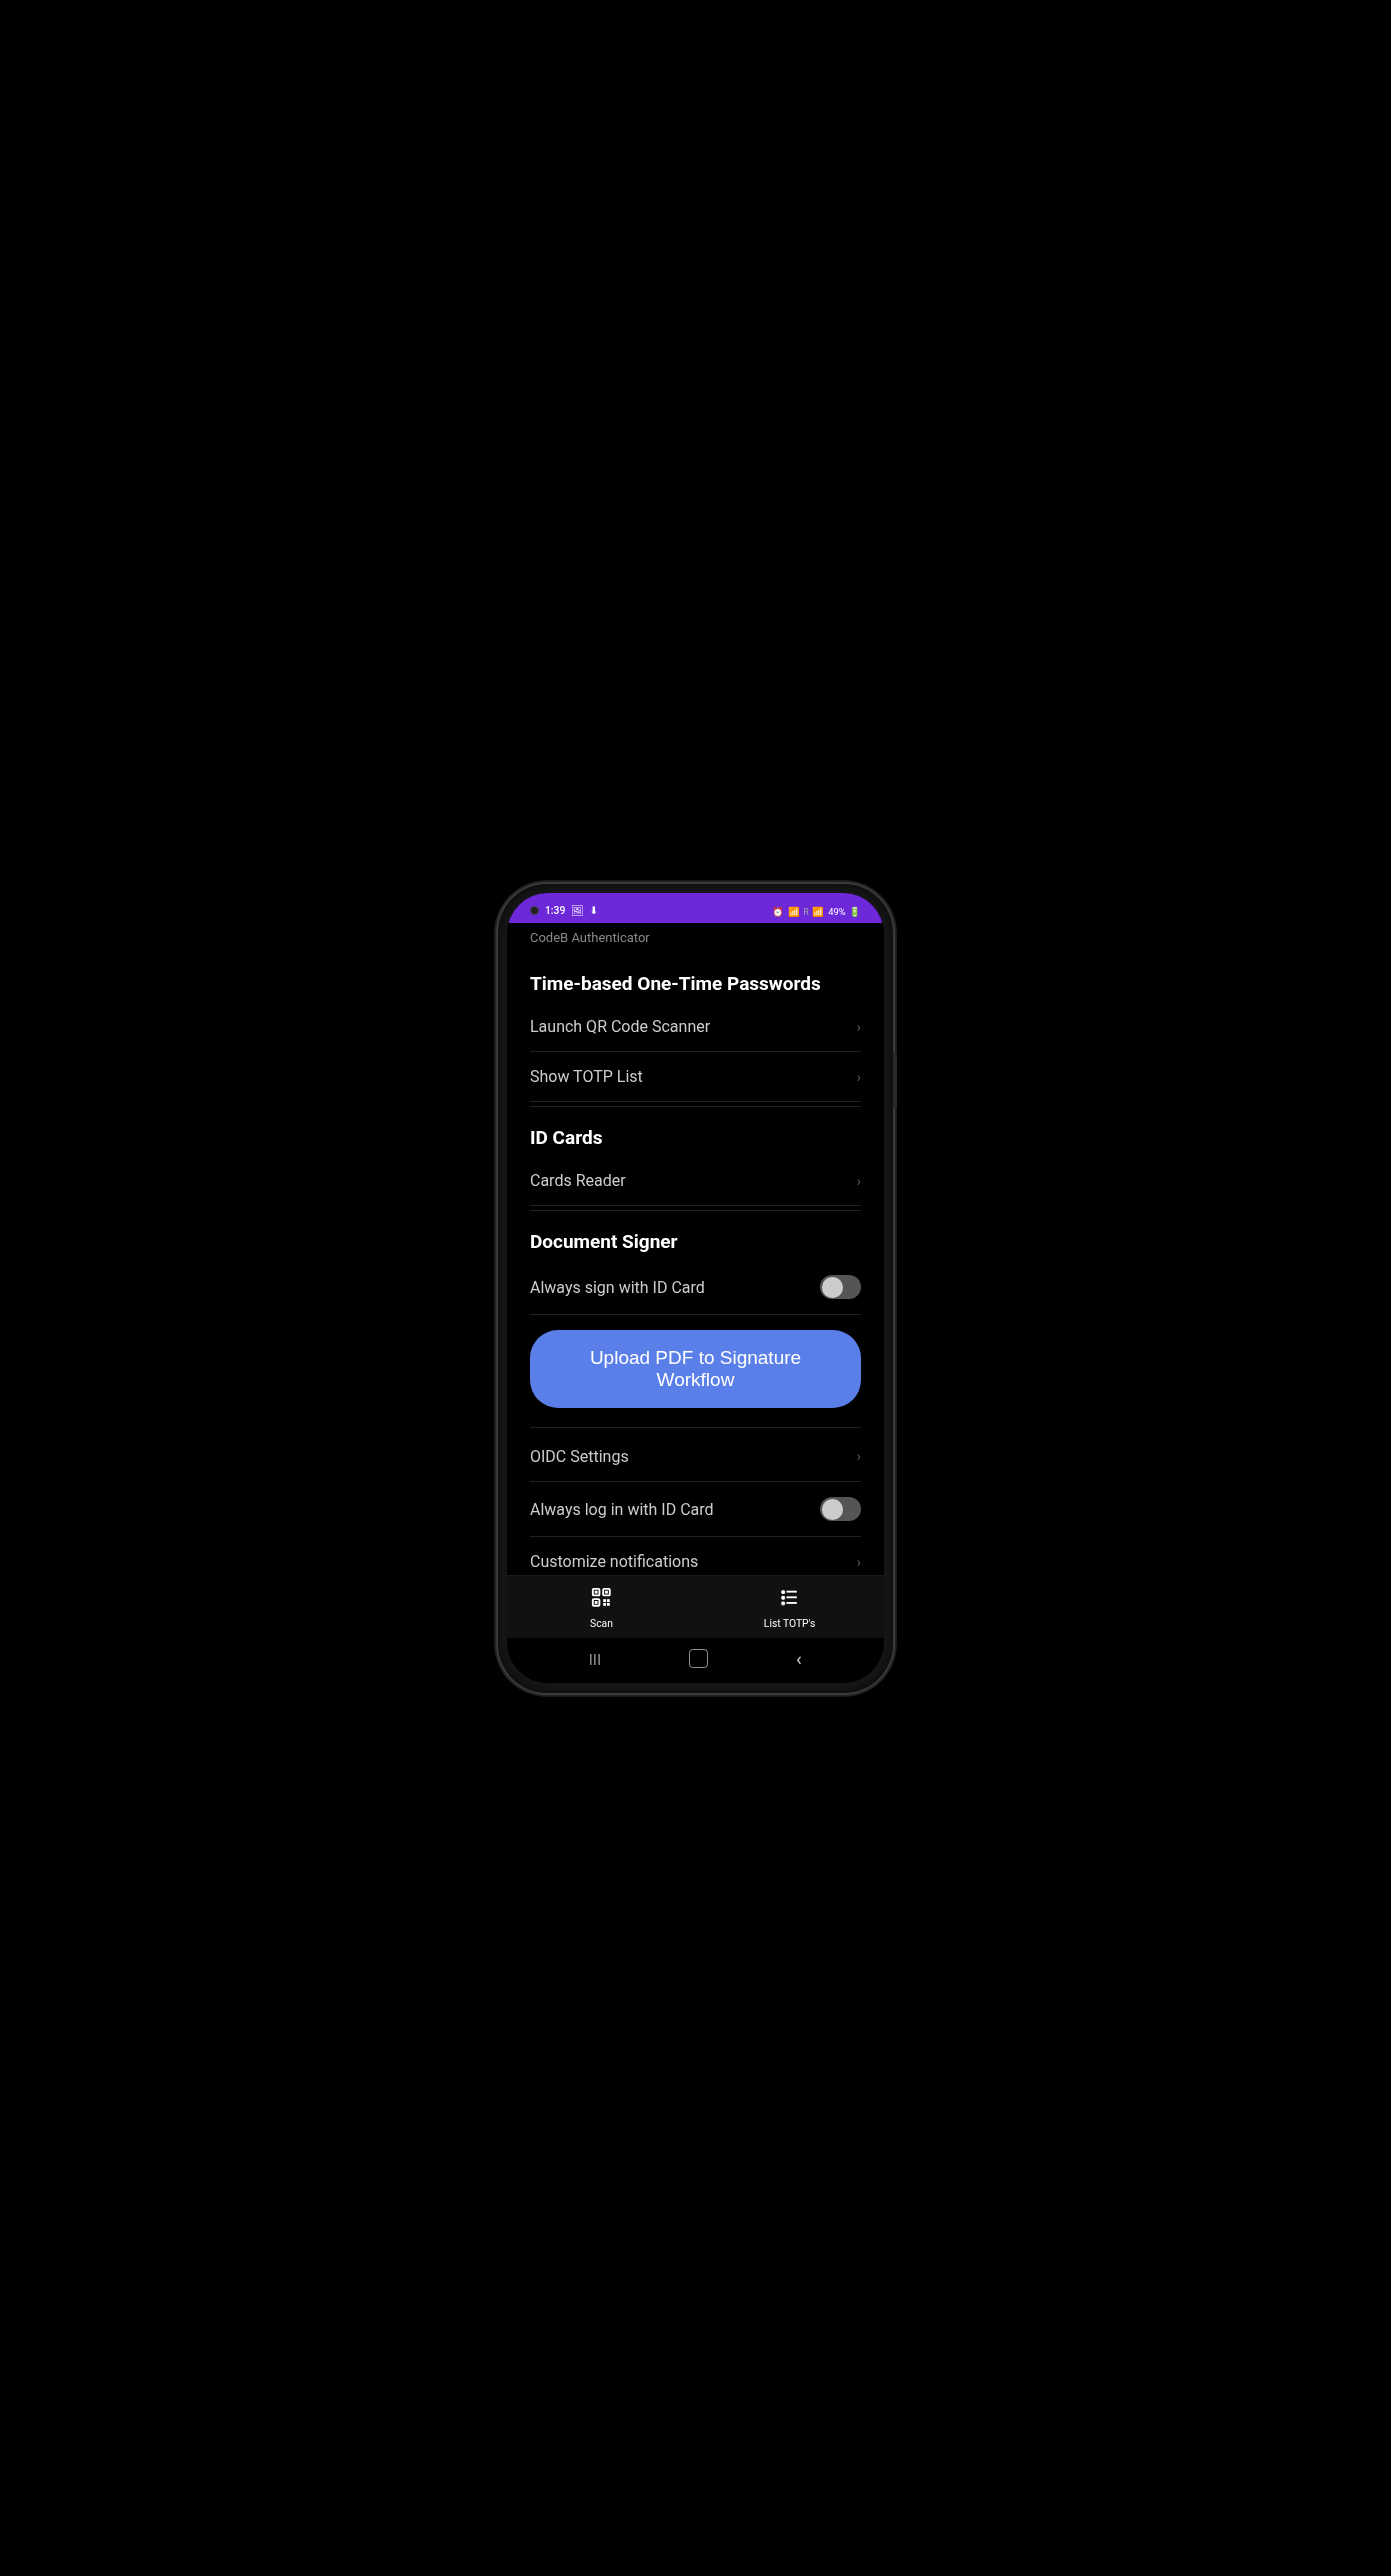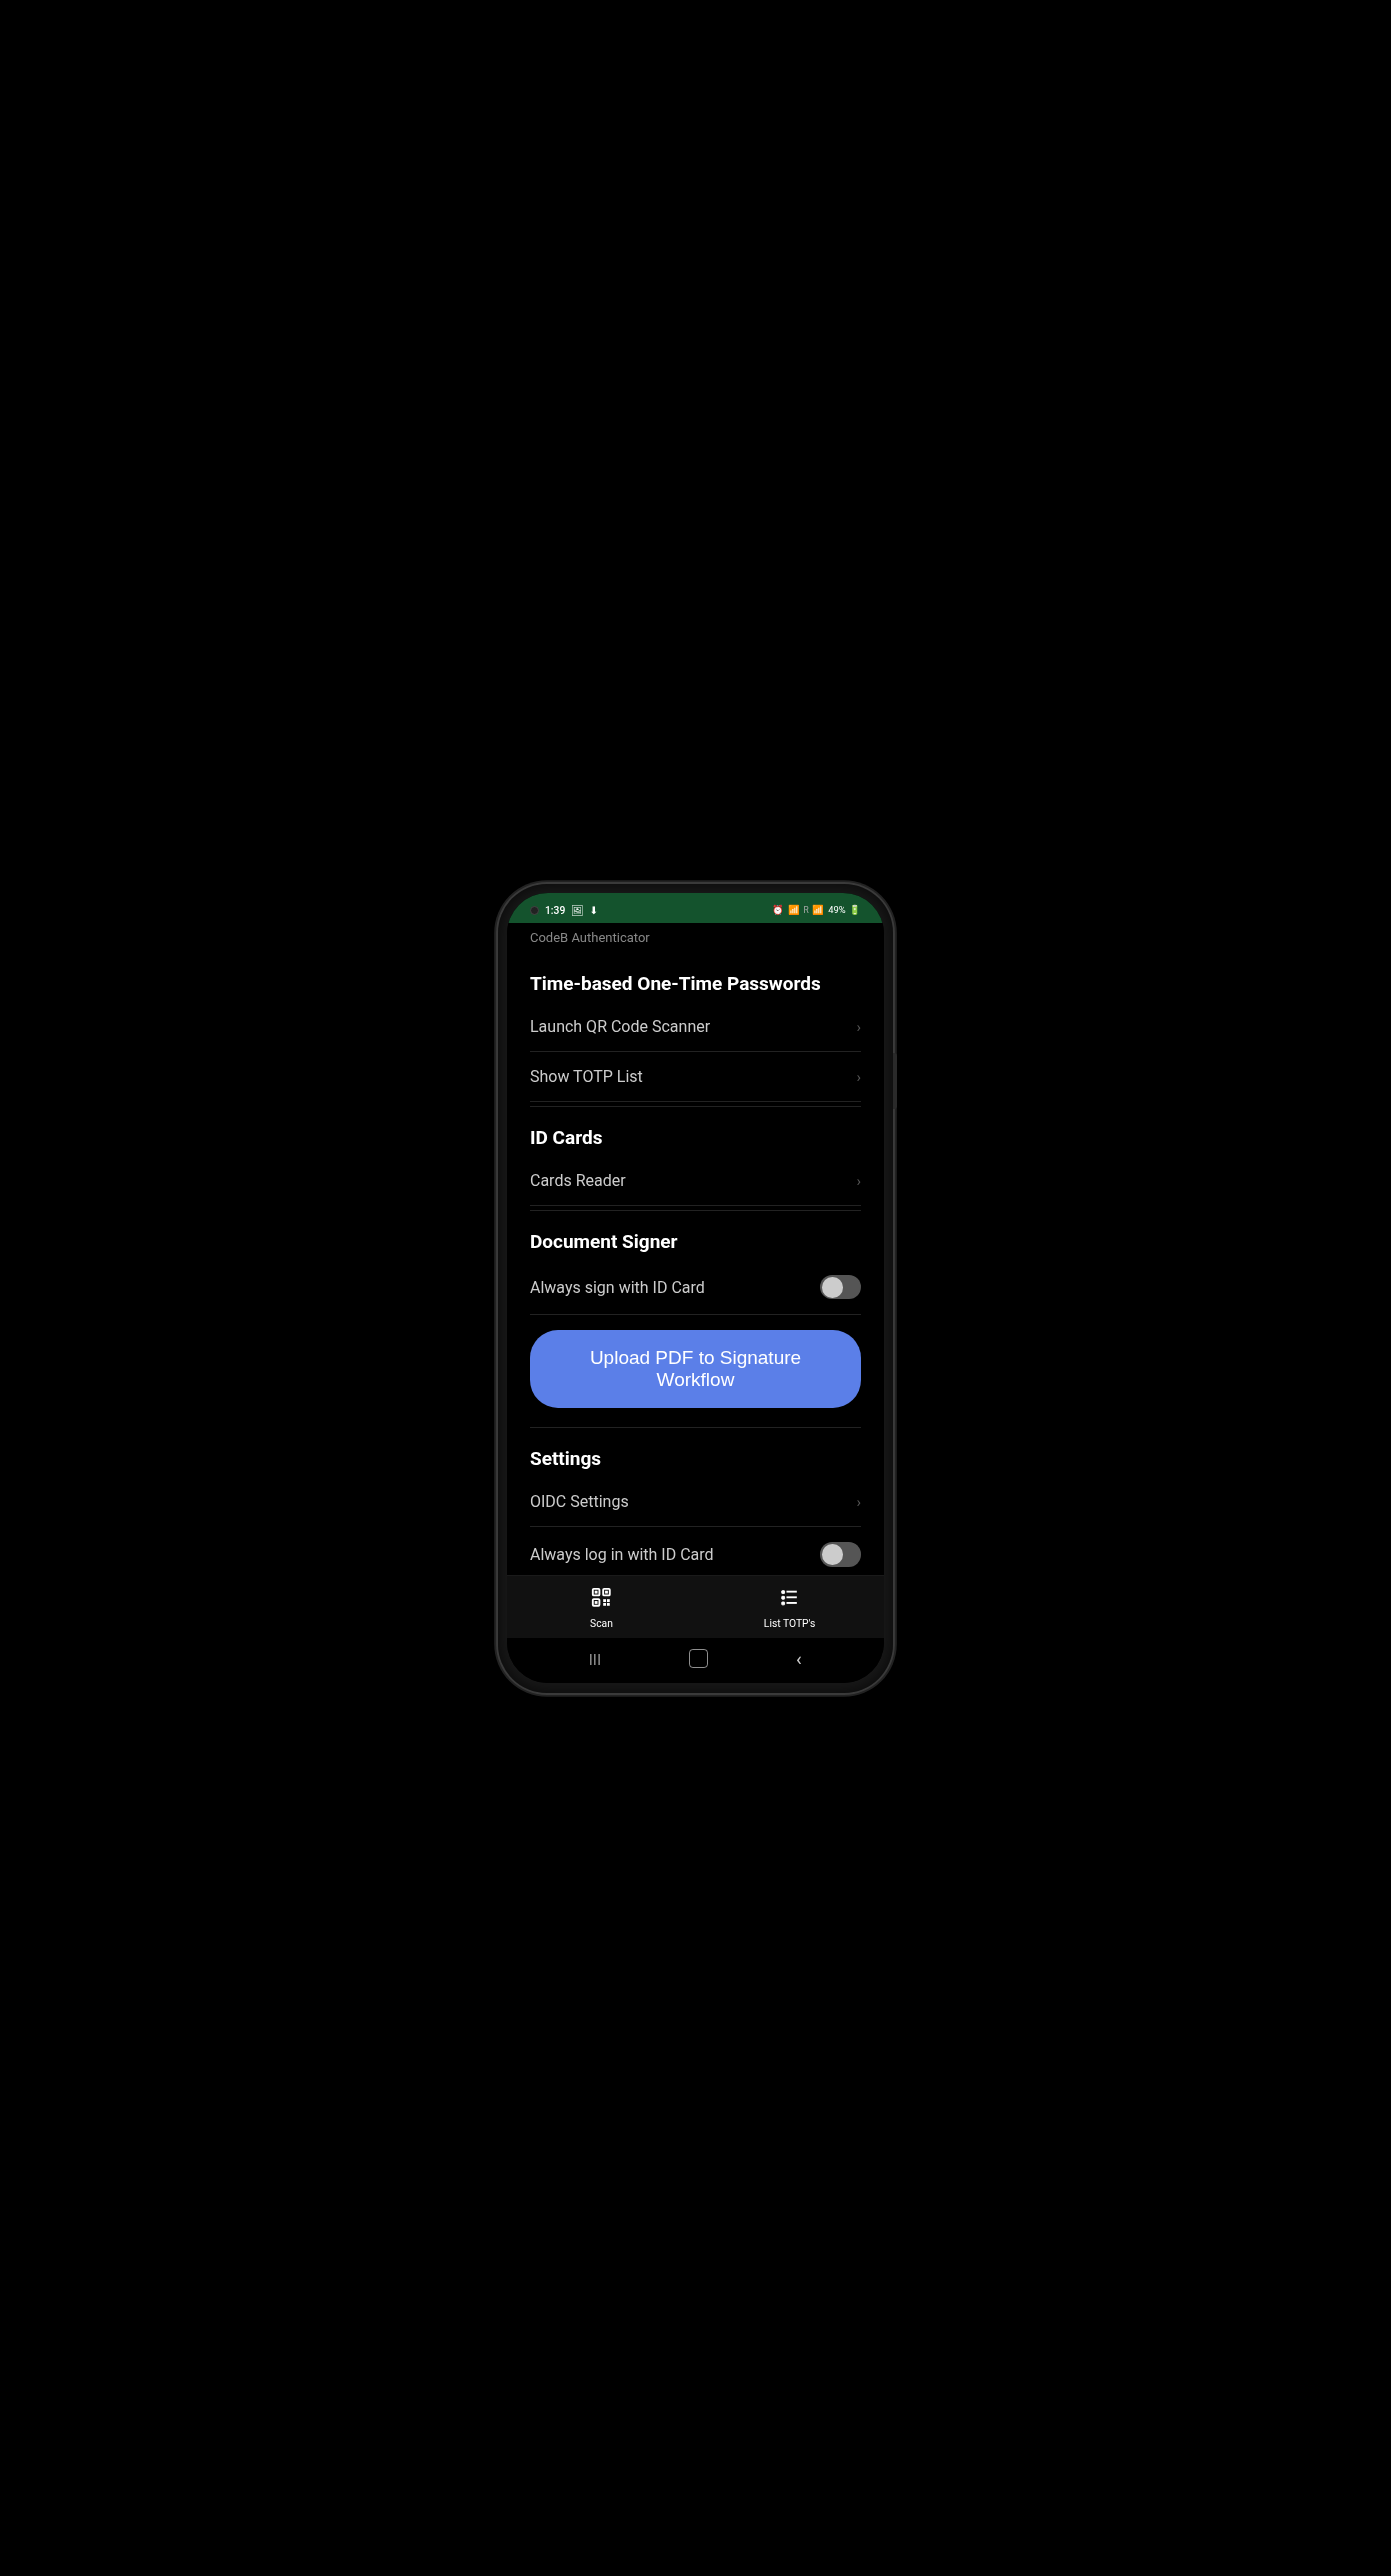--- a/index.html
+++ b/index.html
@@ -46,23 +46,23 @@
       border-radius: 41px;
       overflow: hidden;
       display: flex;
       flex-direction: column;
     }
 
     
     .status-bar {
       display: flex;
       justify-content: space-between;
-      align-items: flex-start;
+      align-items: flex-end;
       padding: 11.3px 22.6px 5.6px;
-      background: #14532d;
+      background: #6d28d9;
       flex-shrink: 0;
     }
 
     .status-left {
       display: flex;
       align-items: center;
       gap: 5.6px;
       color: #fff;
       font-size: 10.3px;
       font-weight: 500;
@@ -303,21 +303,20 @@
         <div class="toggle-track off">
           <div class="toggle-thumb"></div>
         </div>
       </div>
 
       <button class="upload-btn">Upload PDF to Signature Workflow</button>
 
       <div class="divider"></div>
 
       
-      <div class="section-header">Settings</div>
 
       <div class="menu-row">
         <span class="menu-label">OIDC Settings</span>
         <span class="chevron">›</span>
       </div>
 
       <div class="menu-row">
         <span class="menu-label">Always log in with ID Card</span>
         <div class="toggle-track off">
           <div class="toggle-thumb"></div>

